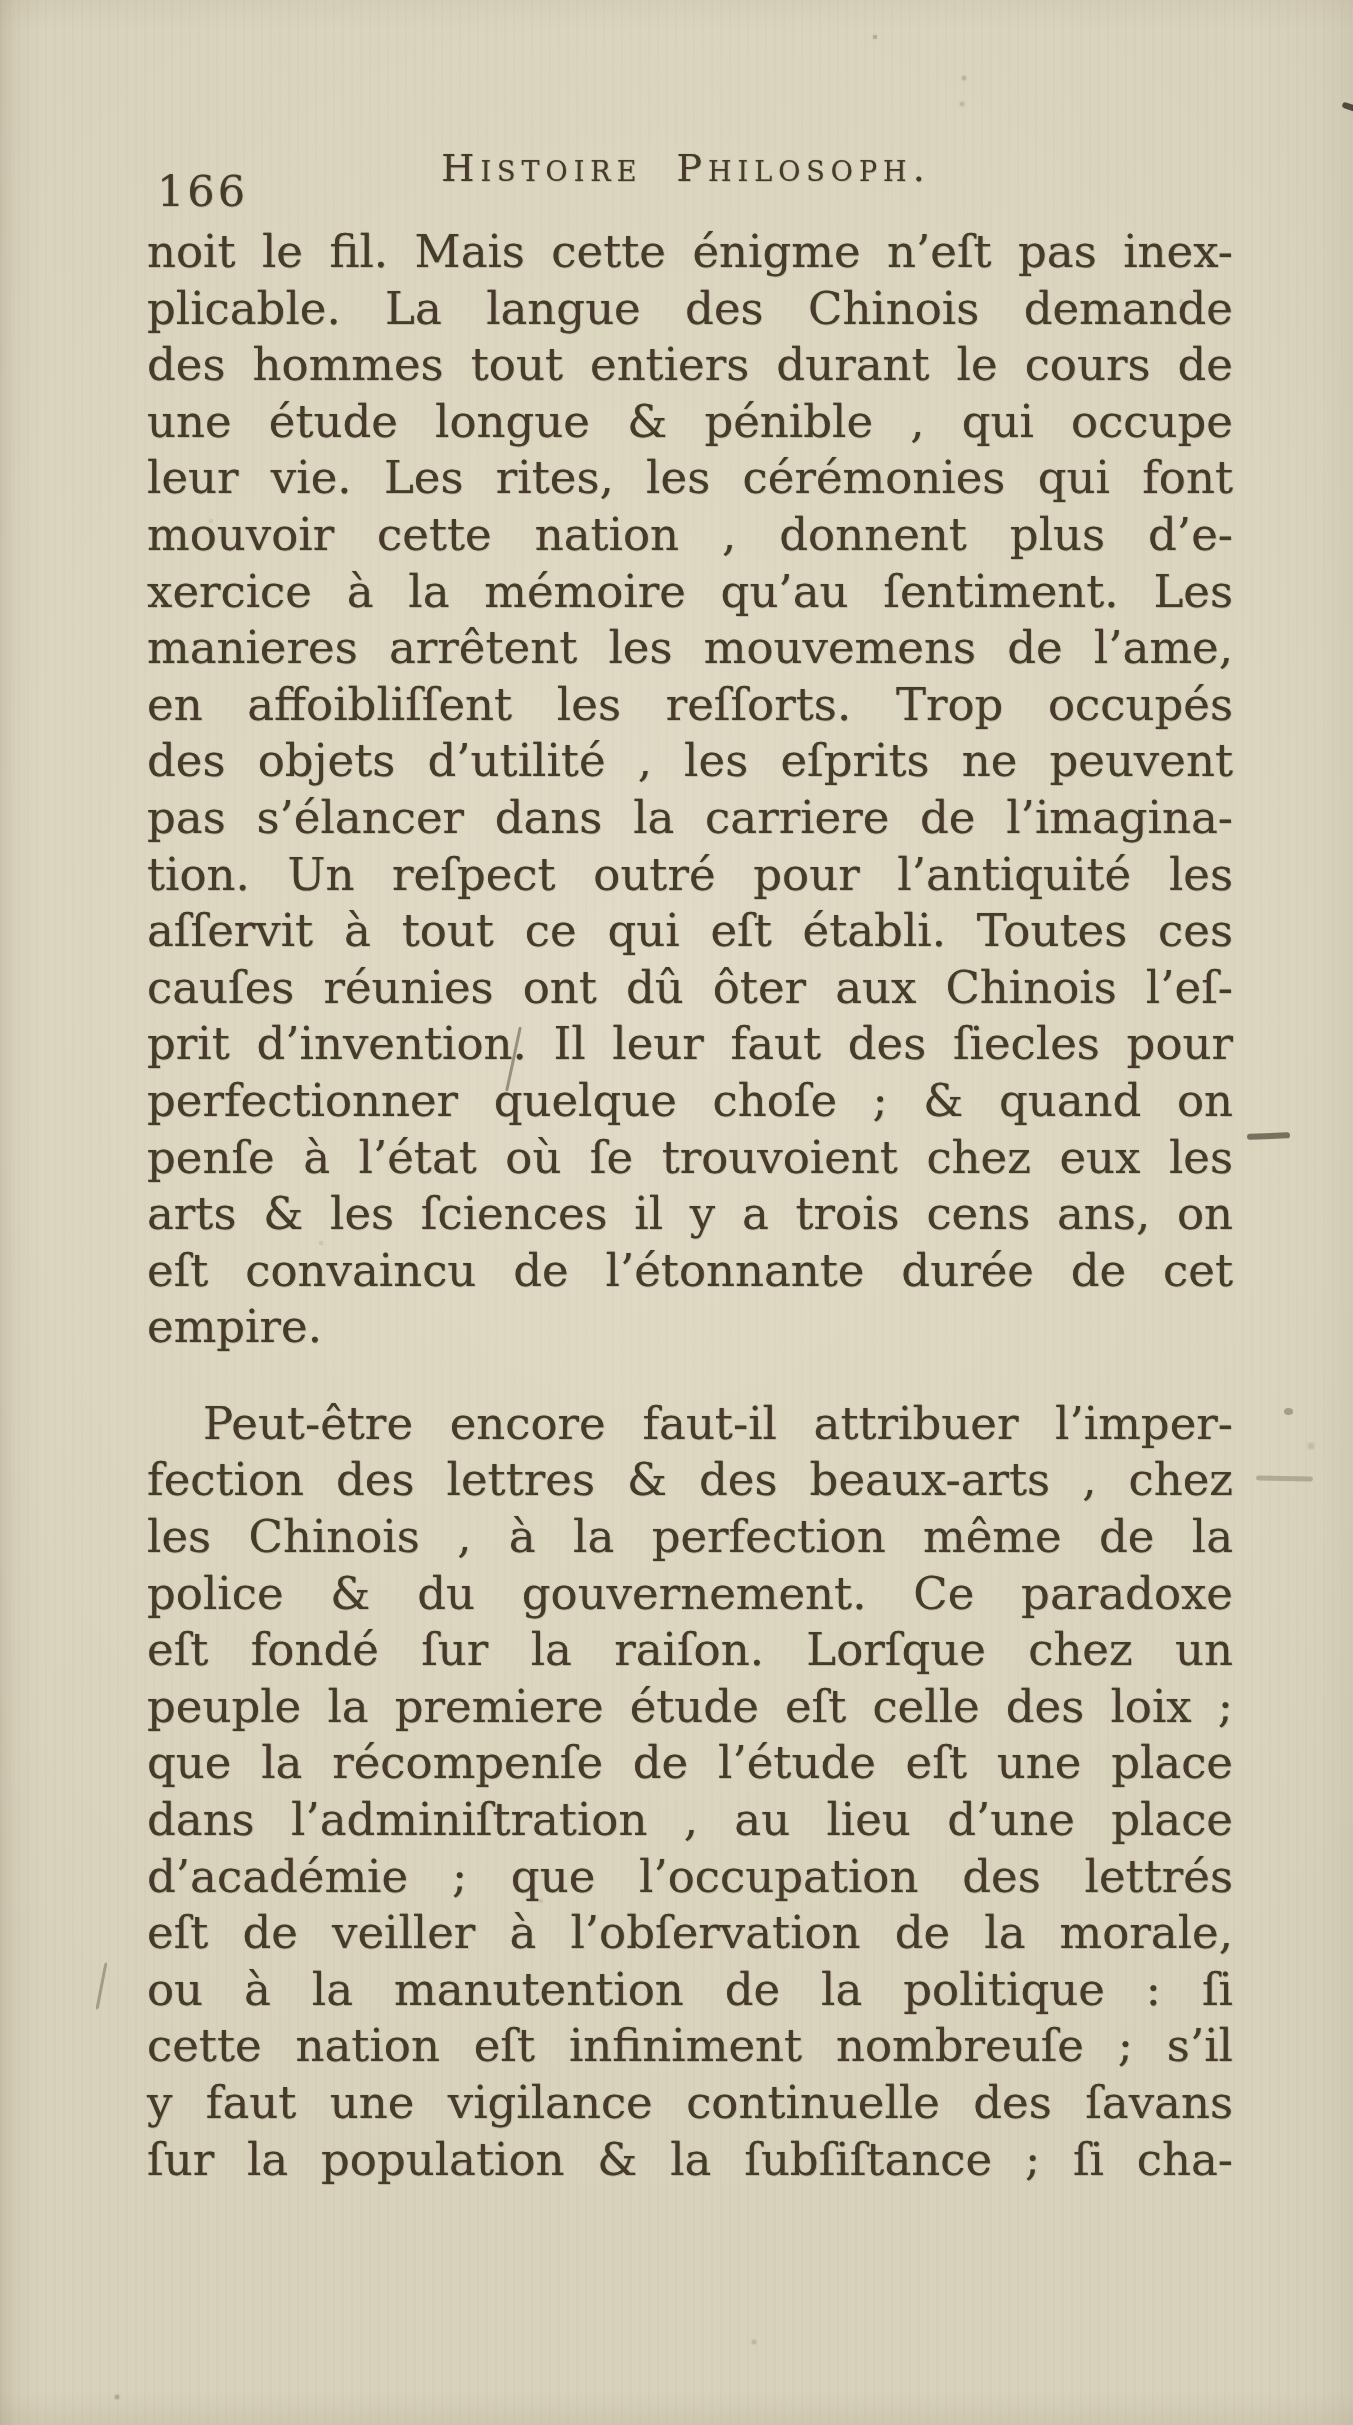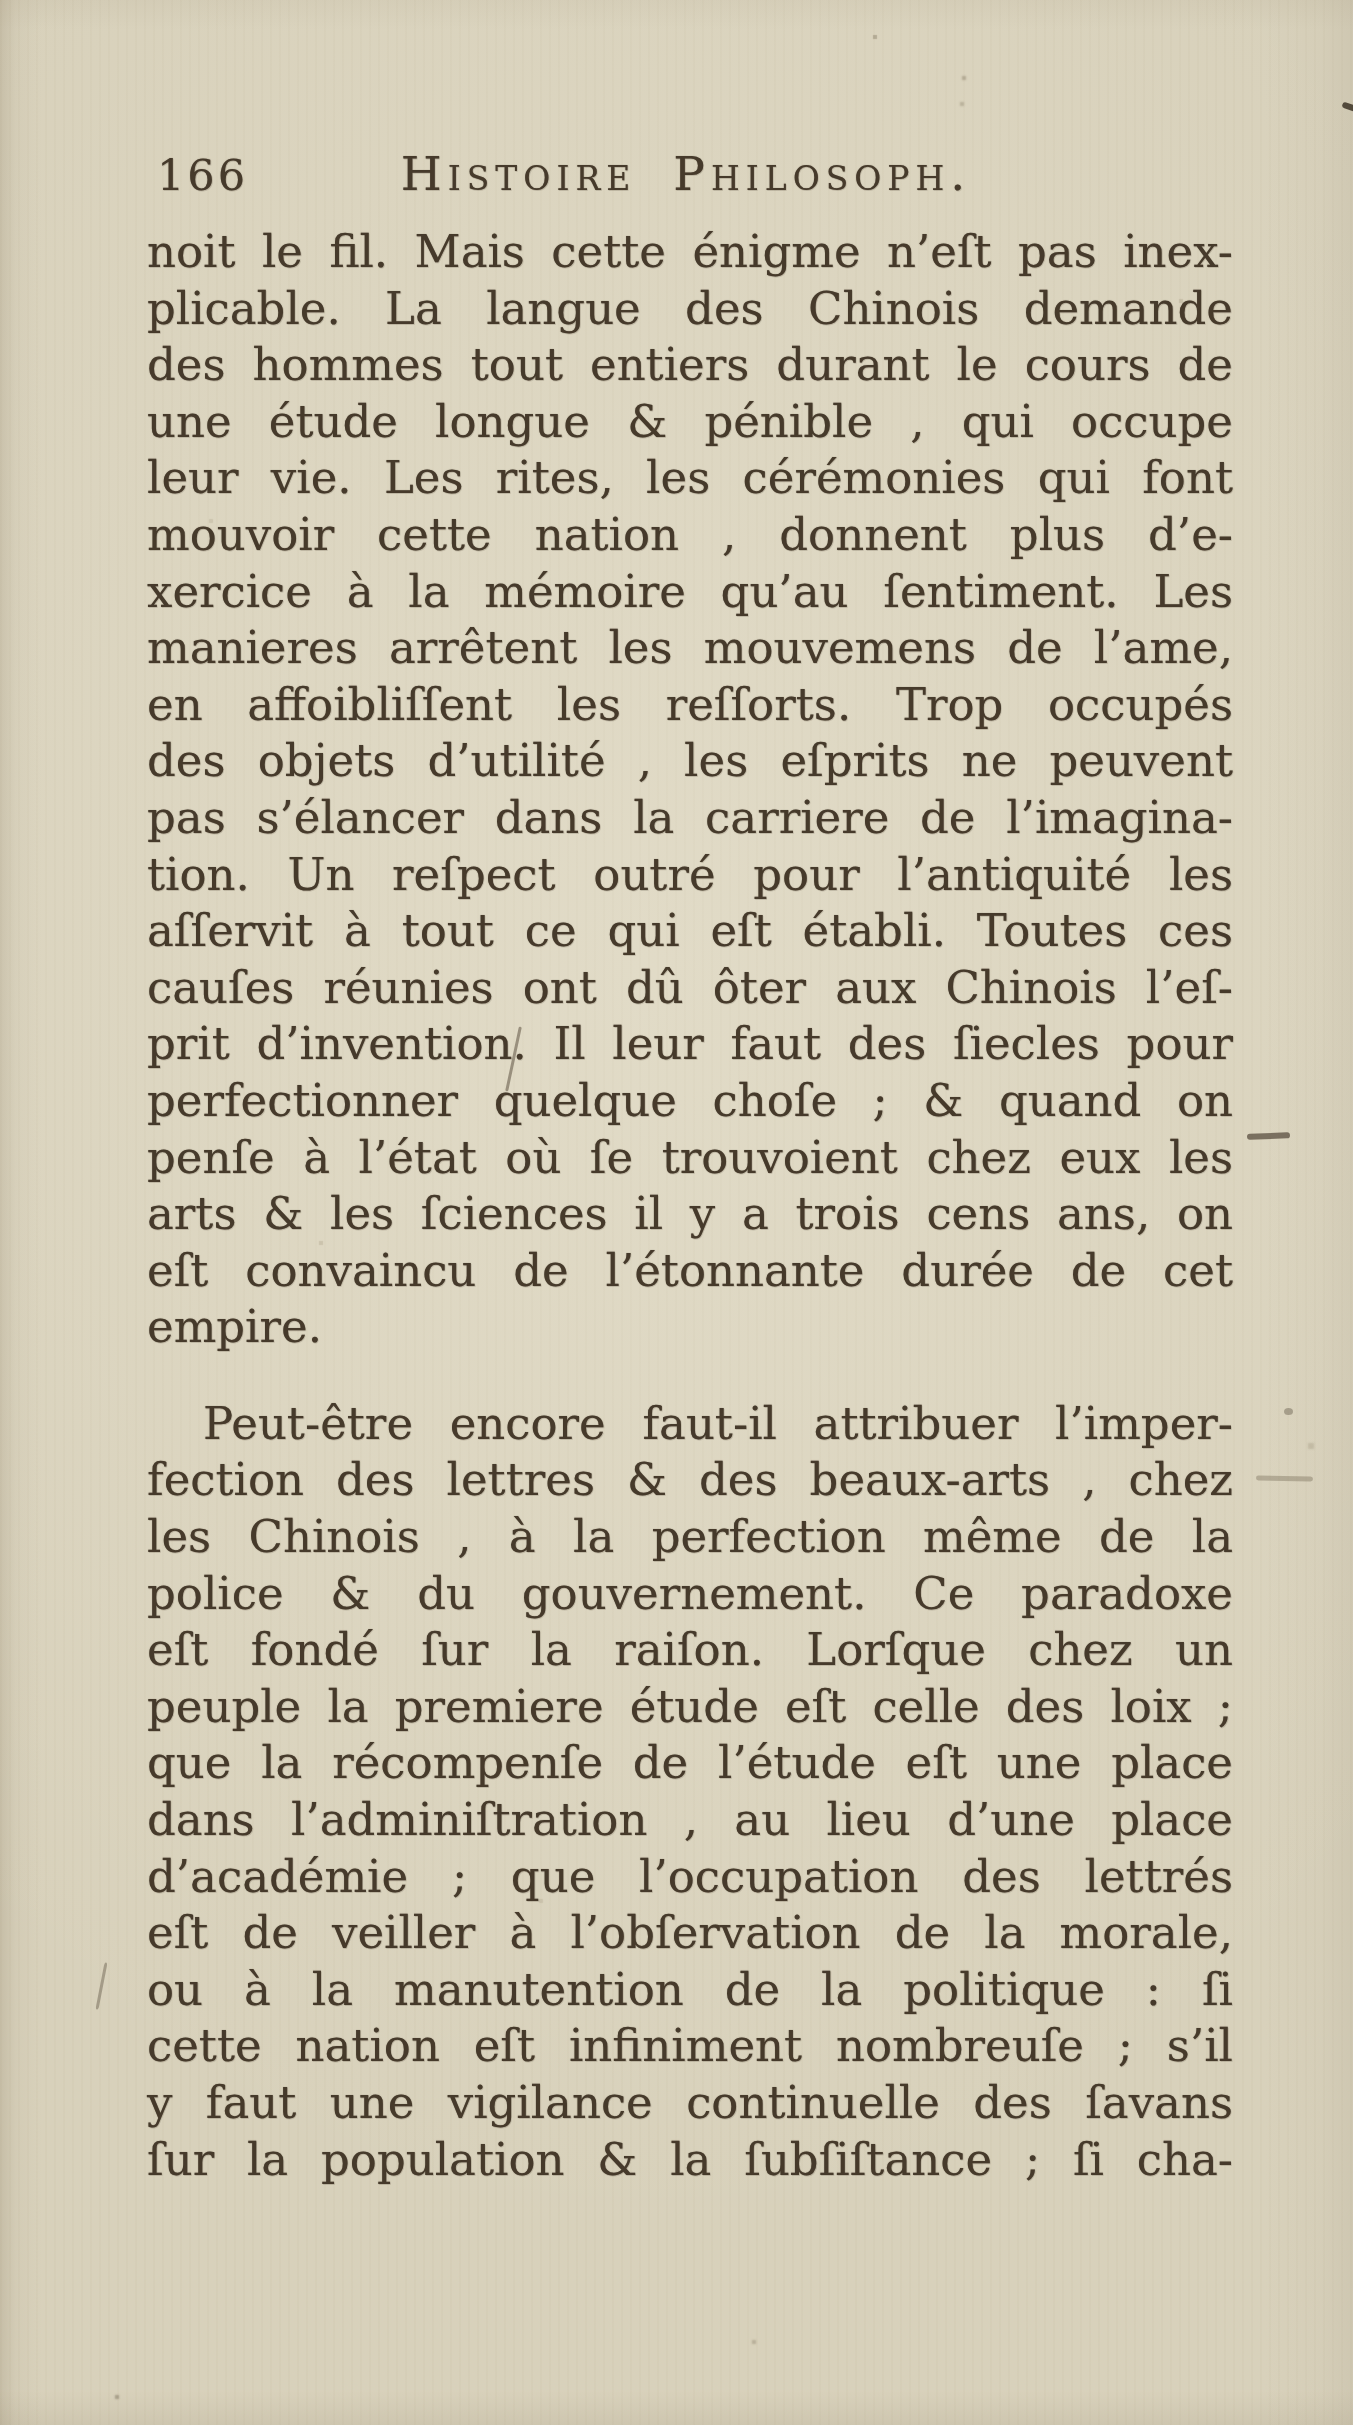--- a/index.html
+++ b/index.html
@@ -19,27 +19,27 @@
     color:#463a2b;
   }
   .ink{
     color:#463a2b;
     text-shadow:0 0 1px rgba(70,58,43,0.55), 0.8px 0.8px 0 rgba(70,58,43,0.14);
   }
   .running-head{
     position:absolute; top:146px; left:163px; width:1086px; height:60px;
   }
   .page-number{
-    position:absolute; left:-6px; top:4px;
+    position:absolute; left:-6px; top:20px;
     font-size:43px; letter-spacing:3px;
   }
   .running-title{
     position:absolute; left:0; right:40px; top:0; text-align:center;
     font-variant:small-caps;
-    font-size:47px; letter-spacing:6px; word-spacing:16px;
+    font-size:38px; letter-spacing:6px; word-spacing:16px;
   }
   .body-block{
     position:absolute; top:224px; left:147px; width:1086px;
     font-size:45px;
   }
   .line{
     height:56.6px; line-height:56.6px;
     text-align:justify; text-align-last:justify;
     white-space:normal;
     color:#463a2b;

